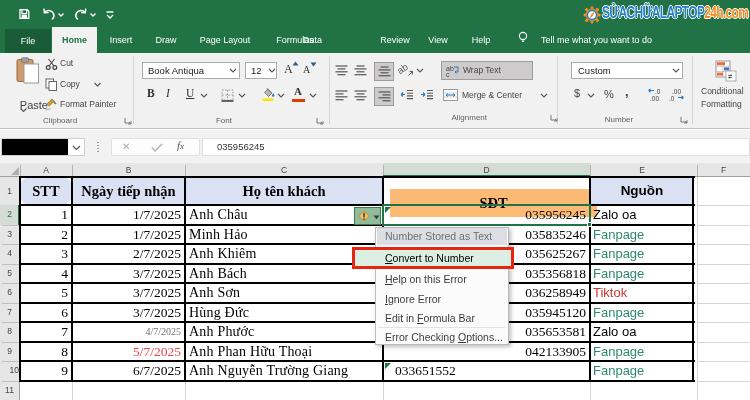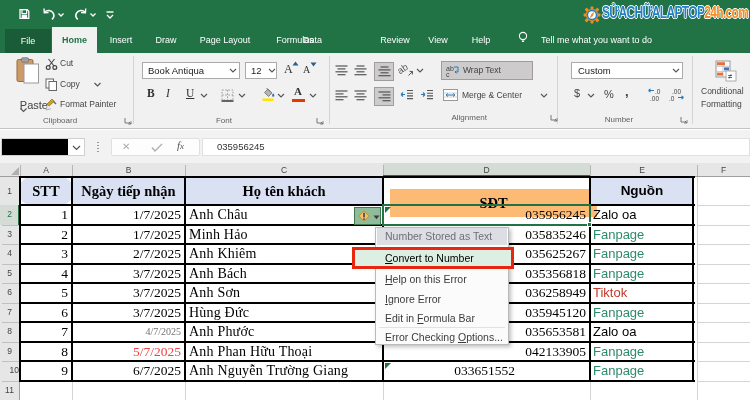--- a/index.html
+++ b/index.html
@@ -395,21 +395,21 @@
 <div class="abs ser" style="left:383px;top:322.0px;width:203px;height:19.5px;font-size:13.5px;text-align:right;line-height:19.5px;color:#000;">035653581</div>
 <div class="abs" style="left:593px;top:322.0px;width:100px;height:19.5px;font-size:13px;text-align:left;line-height:19.5px;color:#000;">Zalo oa</div>
 <div class="abs ser" style="left:20px;top:341.5px;width:48px;height:19.5px;font-size:13.5px;text-align:right;line-height:19.5px;color:#000;">8</div>
 <div class="abs ser" style="left:72px;top:341.5px;width:109px;height:19.5px;font-size:13.5px;text-align:right;line-height:19.5px;color:#ef4444;">5/7/2025</div>
 <div class="abs ser" style="left:189px;top:341.5px;width:194px;height:19.5px;font-size:14px;letter-spacing:0.2px;text-align:left;line-height:19.5px;color:#000;white-space:nowrap;">Anh Phan Hữu Thoại</div>
 <div class="abs ser" style="left:383px;top:341.5px;width:203px;height:19.5px;font-size:13.5px;text-align:right;line-height:19.5px;color:#000;">042133905</div>
 <div class="abs" style="left:593px;top:341.5px;width:100px;height:19.5px;font-size:13px;text-align:left;line-height:19.5px;color:#2e8b6a;">Fanpage</div>
 <div class="abs ser" style="left:20px;top:361.0px;width:48px;height:19.5px;font-size:13.5px;text-align:right;line-height:19.5px;color:#000;">9</div>
 <div class="abs ser" style="left:72px;top:361.0px;width:109px;height:19.5px;font-size:13.5px;text-align:right;line-height:19.5px;color:#000;">6/7/2025</div>
 <div class="abs ser" style="left:189px;top:361.0px;width:194px;height:19.5px;font-size:14px;letter-spacing:0.2px;text-align:left;line-height:19.5px;color:#000;white-space:nowrap;">Anh Nguyễn Trường Giang</div>
-<div class="abs ser" style="left:383px;top:361.0px;width:203px;height:24px;font-size:13.5px;text-align:center;line-height:19.5px;color:#000;">033651552</div>
+<div class="abs ser" style="left:395px;top:361.0px;width:203px;height:24px;font-size:13.5px;text-align:left;line-height:19.5px;color:#000;">033651552</div>
 <div class="abs" style="left:593px;top:361.0px;width:100px;height:19.5px;font-size:13px;text-align:left;line-height:19.5px;color:#2e8b6a;">Fanpage</div>
 <div class="abs" style="left:19px;top:176.0px;width:676px;height:2px;background:#000;"></div>
 <div class="abs" style="left:19px;top:204.0px;width:676px;height:2px;background:#000;"></div>
 <div class="abs" style="left:19px;top:223.5px;width:676px;height:2px;background:#000;"></div>
 <div class="abs" style="left:19px;top:243.0px;width:676px;height:2px;background:#000;"></div>
 <div class="abs" style="left:19px;top:262.5px;width:676px;height:2px;background:#000;"></div>
 <div class="abs" style="left:19px;top:282.0px;width:676px;height:2px;background:#000;"></div>
 <div class="abs" style="left:19px;top:301.5px;width:676px;height:2px;background:#000;"></div>
 <div class="abs" style="left:19px;top:321.0px;width:676px;height:2px;background:#000;"></div>
 <div class="abs" style="left:19px;top:340.5px;width:676px;height:2px;background:#000;"></div>

